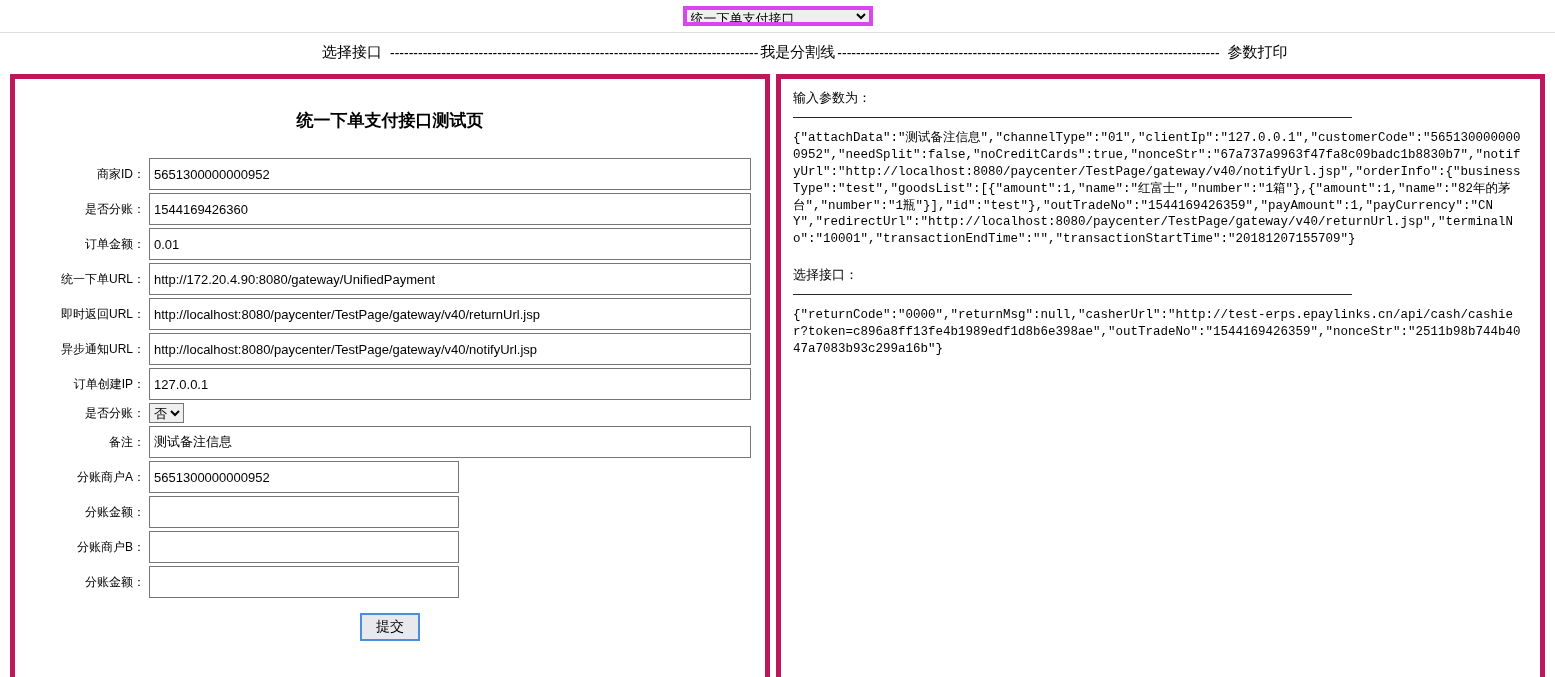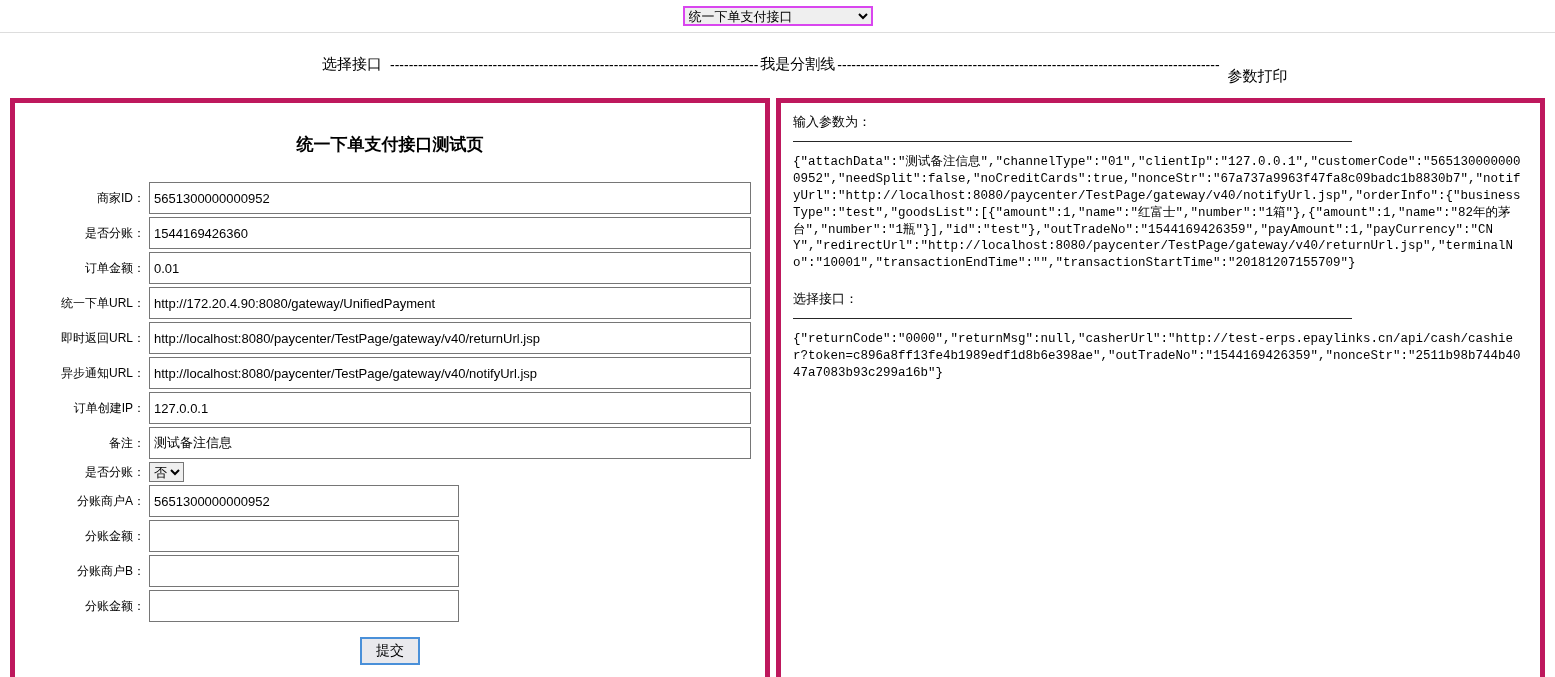--- a/index.html
+++ b/index.html
@@ -1,24 +1,24 @@
 <!DOCTYPE html>
 <html><head>
   <meta charset="utf-8">
   <style>
     * { box-sizing: border-box; margin: 0; padding: 0; }
     body { font-family: Arial, "Microsoft YaHei", sans-serif; font-size: 13px; color: #000; }
     .top-select-row { text-align: center; padding: 6px 0; border-bottom: 1px solid #ddd; }
-    .top-select { width: 190px; font-size: 13px; border: 2px solid #d946ef; background: #efefef; height: 20px; }
+    .top-select { width: 190px; font-size: 13px; border: 4px solid #d946ef; background: #efefef; height: 20px; }
     .section-header { display: flex; align-items: center; padding: 10px 16px 12px 0; }
     .section-header .left-label { width: 390px; text-align: right; padding-right: 8px; font-size: 15px; }
     .section-header .dashes-left { flex: 0 0 auto; letter-spacing: 0; font-size: 14px; }
     .section-header .mid-label { font-size: 15px; padding: 0 2px; }
     .section-header .dashes-right { flex: 0 0 auto; letter-spacing: 0; font-size: 14px; }
-    .section-header .right-label { padding-left: 8px; font-size: 15px; margin-top: 24px; }
+    .section-header .right-label { padding-left: 8px; font-size: 15px; }
     .main { display: flex; padding: 0 10px; }
     .panel { border: 5px solid #be185d; }
     .left-panel { width: 760px; min-height: 570px; padding: 10px 10px 40px 10px; }
     .right-panel { flex: 1; min-height: 570px; margin-left: 6px; padding: 10px 12px; }
     .page-title { text-align: center; font-weight: bold; font-size: 17px; padding: 20px 0 26px 0; }
     .form-row { display: flex; align-items: center; margin-bottom: 3px; }
     .form-label { width: 124px; text-align: right; padding-right: 4px; font-size: 12px; }
     .form-input { height: 32px; border: 1px solid #767676; padding: 3px 4px; font-size: 13px; }
     .wide { width: 602px; }
     .narrow { width: 310px; }
@@ -72,28 +72,28 @@
     </div>
     <div class="form-row">
       <div class="form-label">异步通知URL：</div>
       <input class="form-input wide" value="http://localhost:8080/paycenter/TestPage/gateway/v40/notifyUrl.jsp" style="">
     </div>
     <div class="form-row">
       <div class="form-label">订单创建IP：</div>
       <input class="form-input wide" value="127.0.0.1" style="">
     </div>
     <div class="form-row">
-      <div class="form-label">备注：</div>
-      <input class="form-input wide" value="测试备注信息" style="">
-    </div>
-    <div class="form-row">
       <div class="form-label">是否分账：</div>
       <select class="form-select">
         <option>否</option>
       </select>
+    </div>
+    <div class="form-row">
+      <div class="form-label">备注：</div>
+      <input class="form-input wide" value="测试备注信息" style="">
     </div>
     <div class="form-row">
       <div class="form-label">分账商户A：</div>
       <input class="form-input narrow" value="5651300000000952" style="">
     </div>
     <div class="form-row">
       <div class="form-label">分账金额：</div>
       <input class="form-input narrow" value="" style="">
     </div>
     <div class="form-row">

